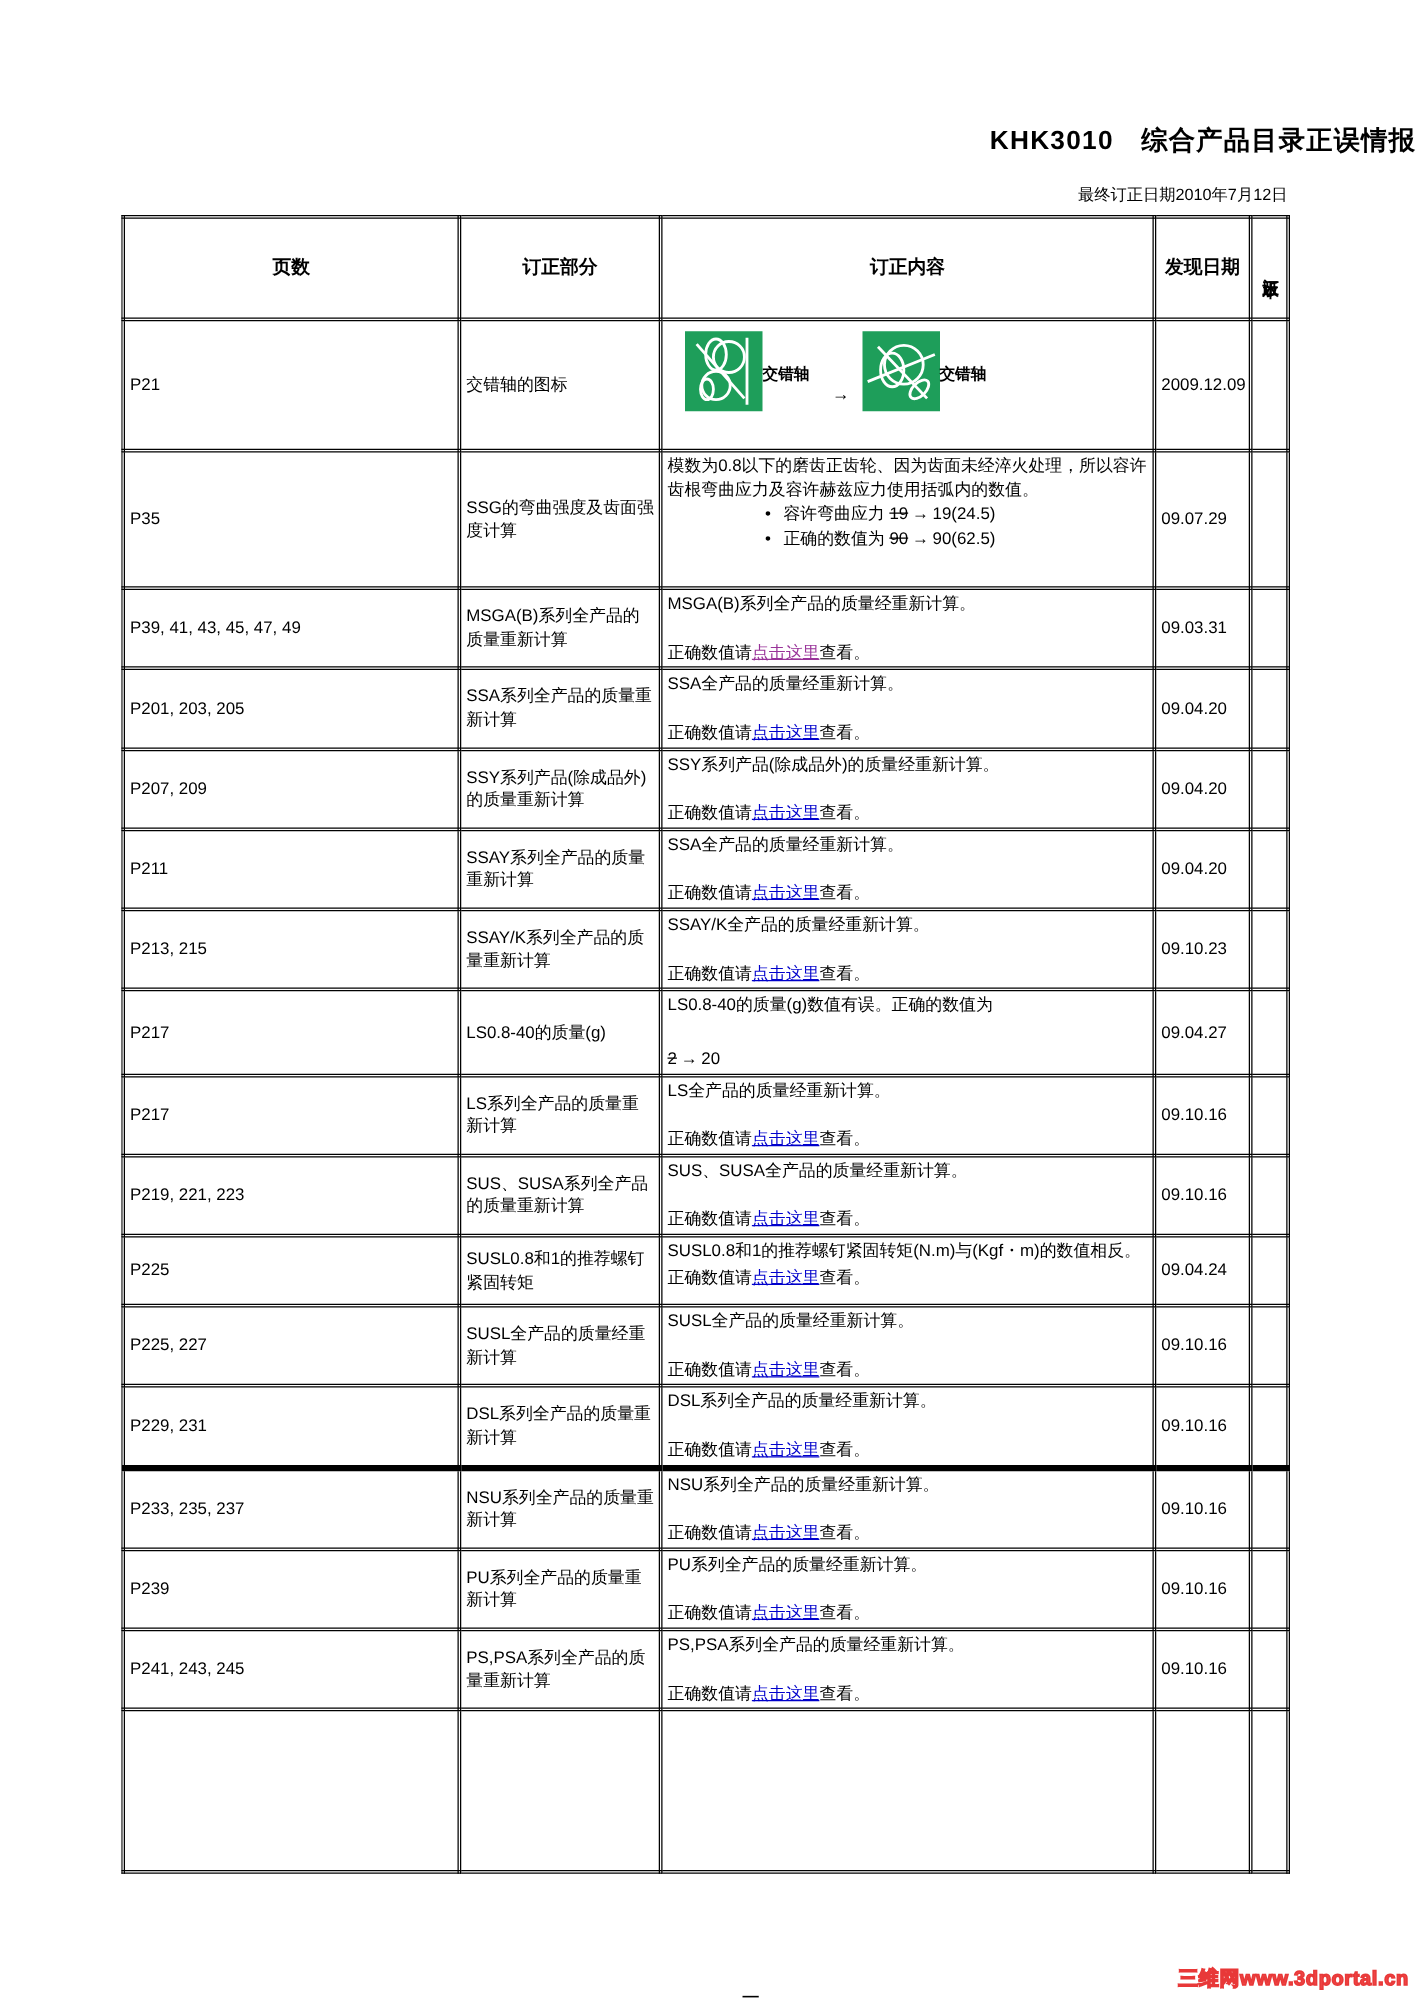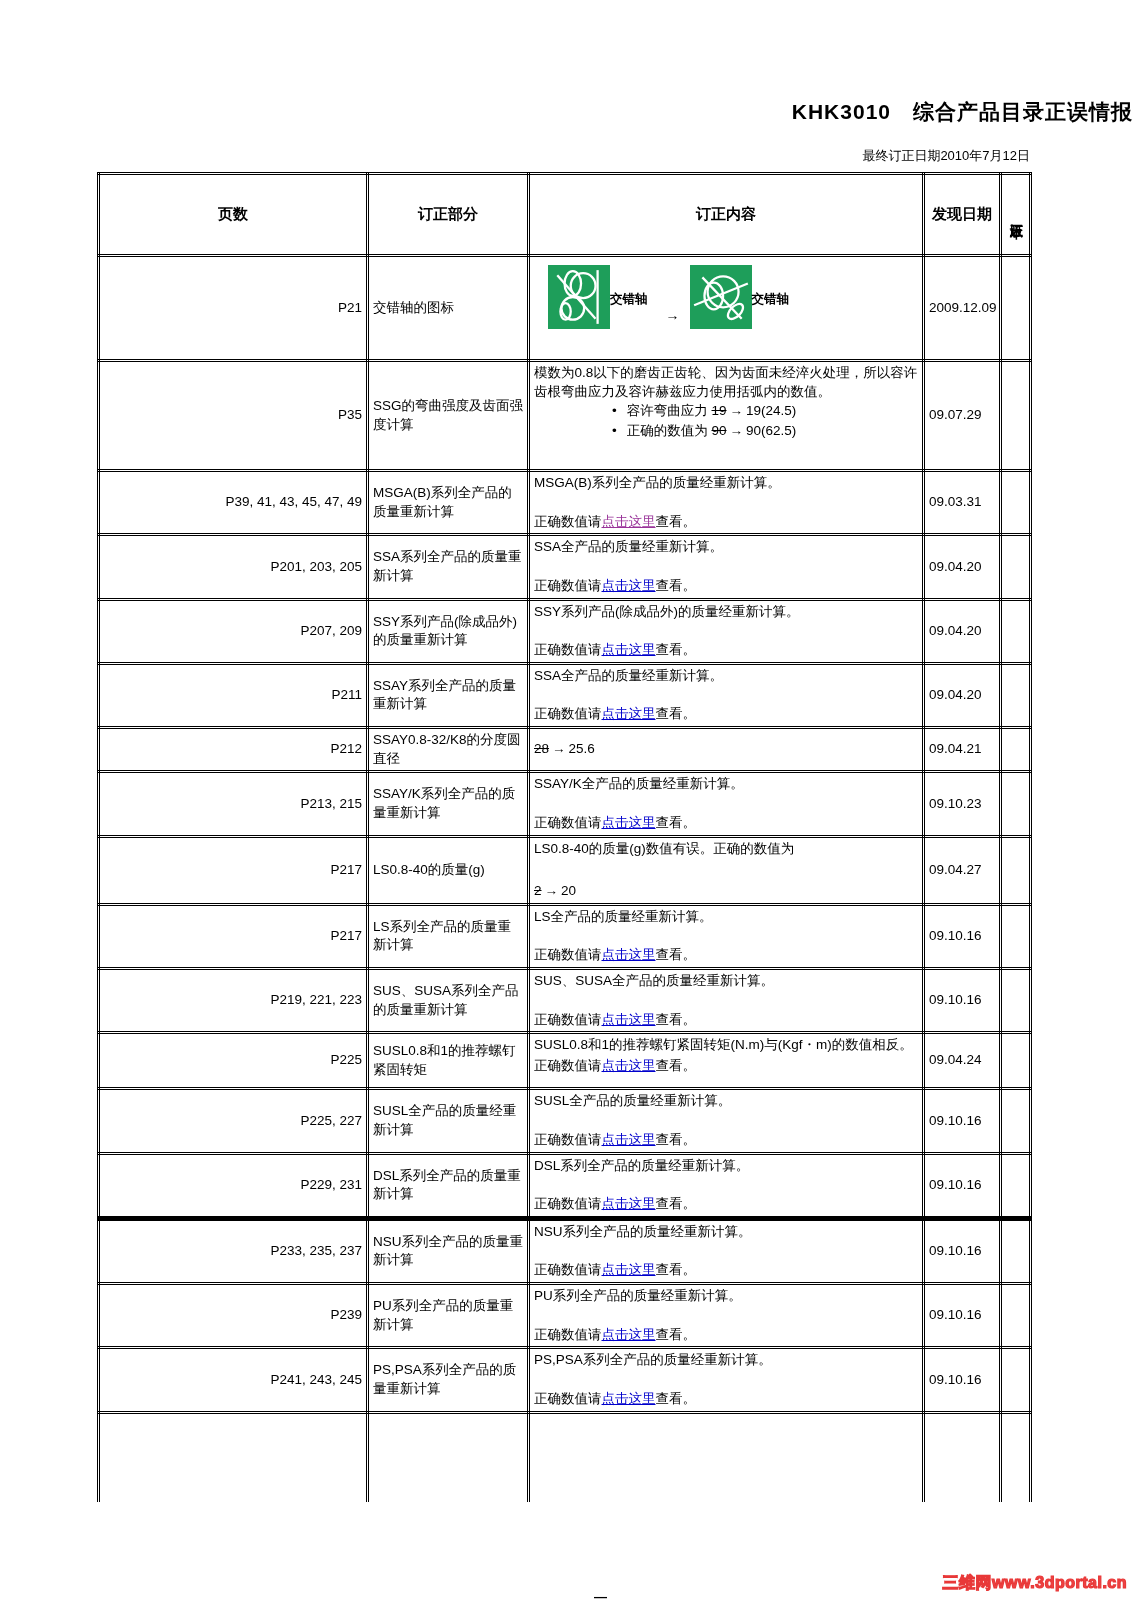--- a/index.html
+++ b/index.html
@@ -24,21 +24,21 @@
     font-size:13.5px;line-height:1.38;
   }
   table.main td,table.main th{
     border:3px double #000;padding:2px 4px;overflow:hidden;
   }
   th{font-size:15px;font-weight:bold;text-align:center;vertical-align:middle;padding:0;}
   th.vert{
     writing-mode:vertical-rl;text-orientation:upright;
     vertical-align:top;font-size:13px;letter-spacing:1px;padding-top:2px;
   }
-  td.c-pages{vertical-align:middle;text-align:right;font-size:13.5px;}
+  td.c-pages{vertical-align:middle;text-align:left;font-size:13.5px;}
   td.c-part{vertical-align:middle;text-align:left;}
   td.c-content{vertical-align:top;text-align:left;}
   td.c-content.mid{vertical-align:middle;}
   td.c-content.padtop{padding-top:62px;}
   td.c-date{vertical-align:middle;text-align:left;padding-left:2px;font-size:13.5px;white-space:nowrap;}
   td.c-ver{padding:0;}
   tr.thick-top td{border-top:5px solid #000;}
   .linkline{margin-top:20px;}
   .linkline.tight{margin-top:2px;}
   a.lnk{color:#0000cc;text-decoration:underline;cursor:pointer;}
@@ -178,29 +178,20 @@
     <td class="c-pages">P211</td>
     <td class="c-part">SSAY系列全产品的质量重新计算</td>
     <td class="c-content">
       <div class="line1">SSA全产品的质量经重新计算。</div>
       <div class="linkline"><span>正确数值请</span><a href="#" class="lnk">点击这里</a><span>查看。</span></div>
     </td>
     <td class="c-date">09.04.20</td>
     <td class="c-ver"></td>
   </tr>
 
-  <tr style="height:36px">
-    <td class="c-pages">P212</td>
-    <td class="c-part">SSAY0.8-32/K8的分度圆直径</td>
-    <td class="c-content mid">
-      <div class="changeline"><span class="strike">28</span><span class="arr">→</span><span>25.6</span></div>
-    </td>
-    <td class="c-date">09.04.21</td>
-    <td class="c-ver"></td>
-  </tr>
 
   <tr style="height:56px">
     <td class="c-pages">P213, 215</td>
     <td class="c-part">SSAY/K系列全产品的质量重新计算</td>
     <td class="c-content">
       <div class="line1">SSAY/K全产品的质量经重新计算。</div>
       <div class="linkline"><span>正确数值请</span><a href="#" class="lnk">点击这里</a><span>查看。</span></div>
     </td>
     <td class="c-date">09.10.23</td>
     <td class="c-ver"></td>

